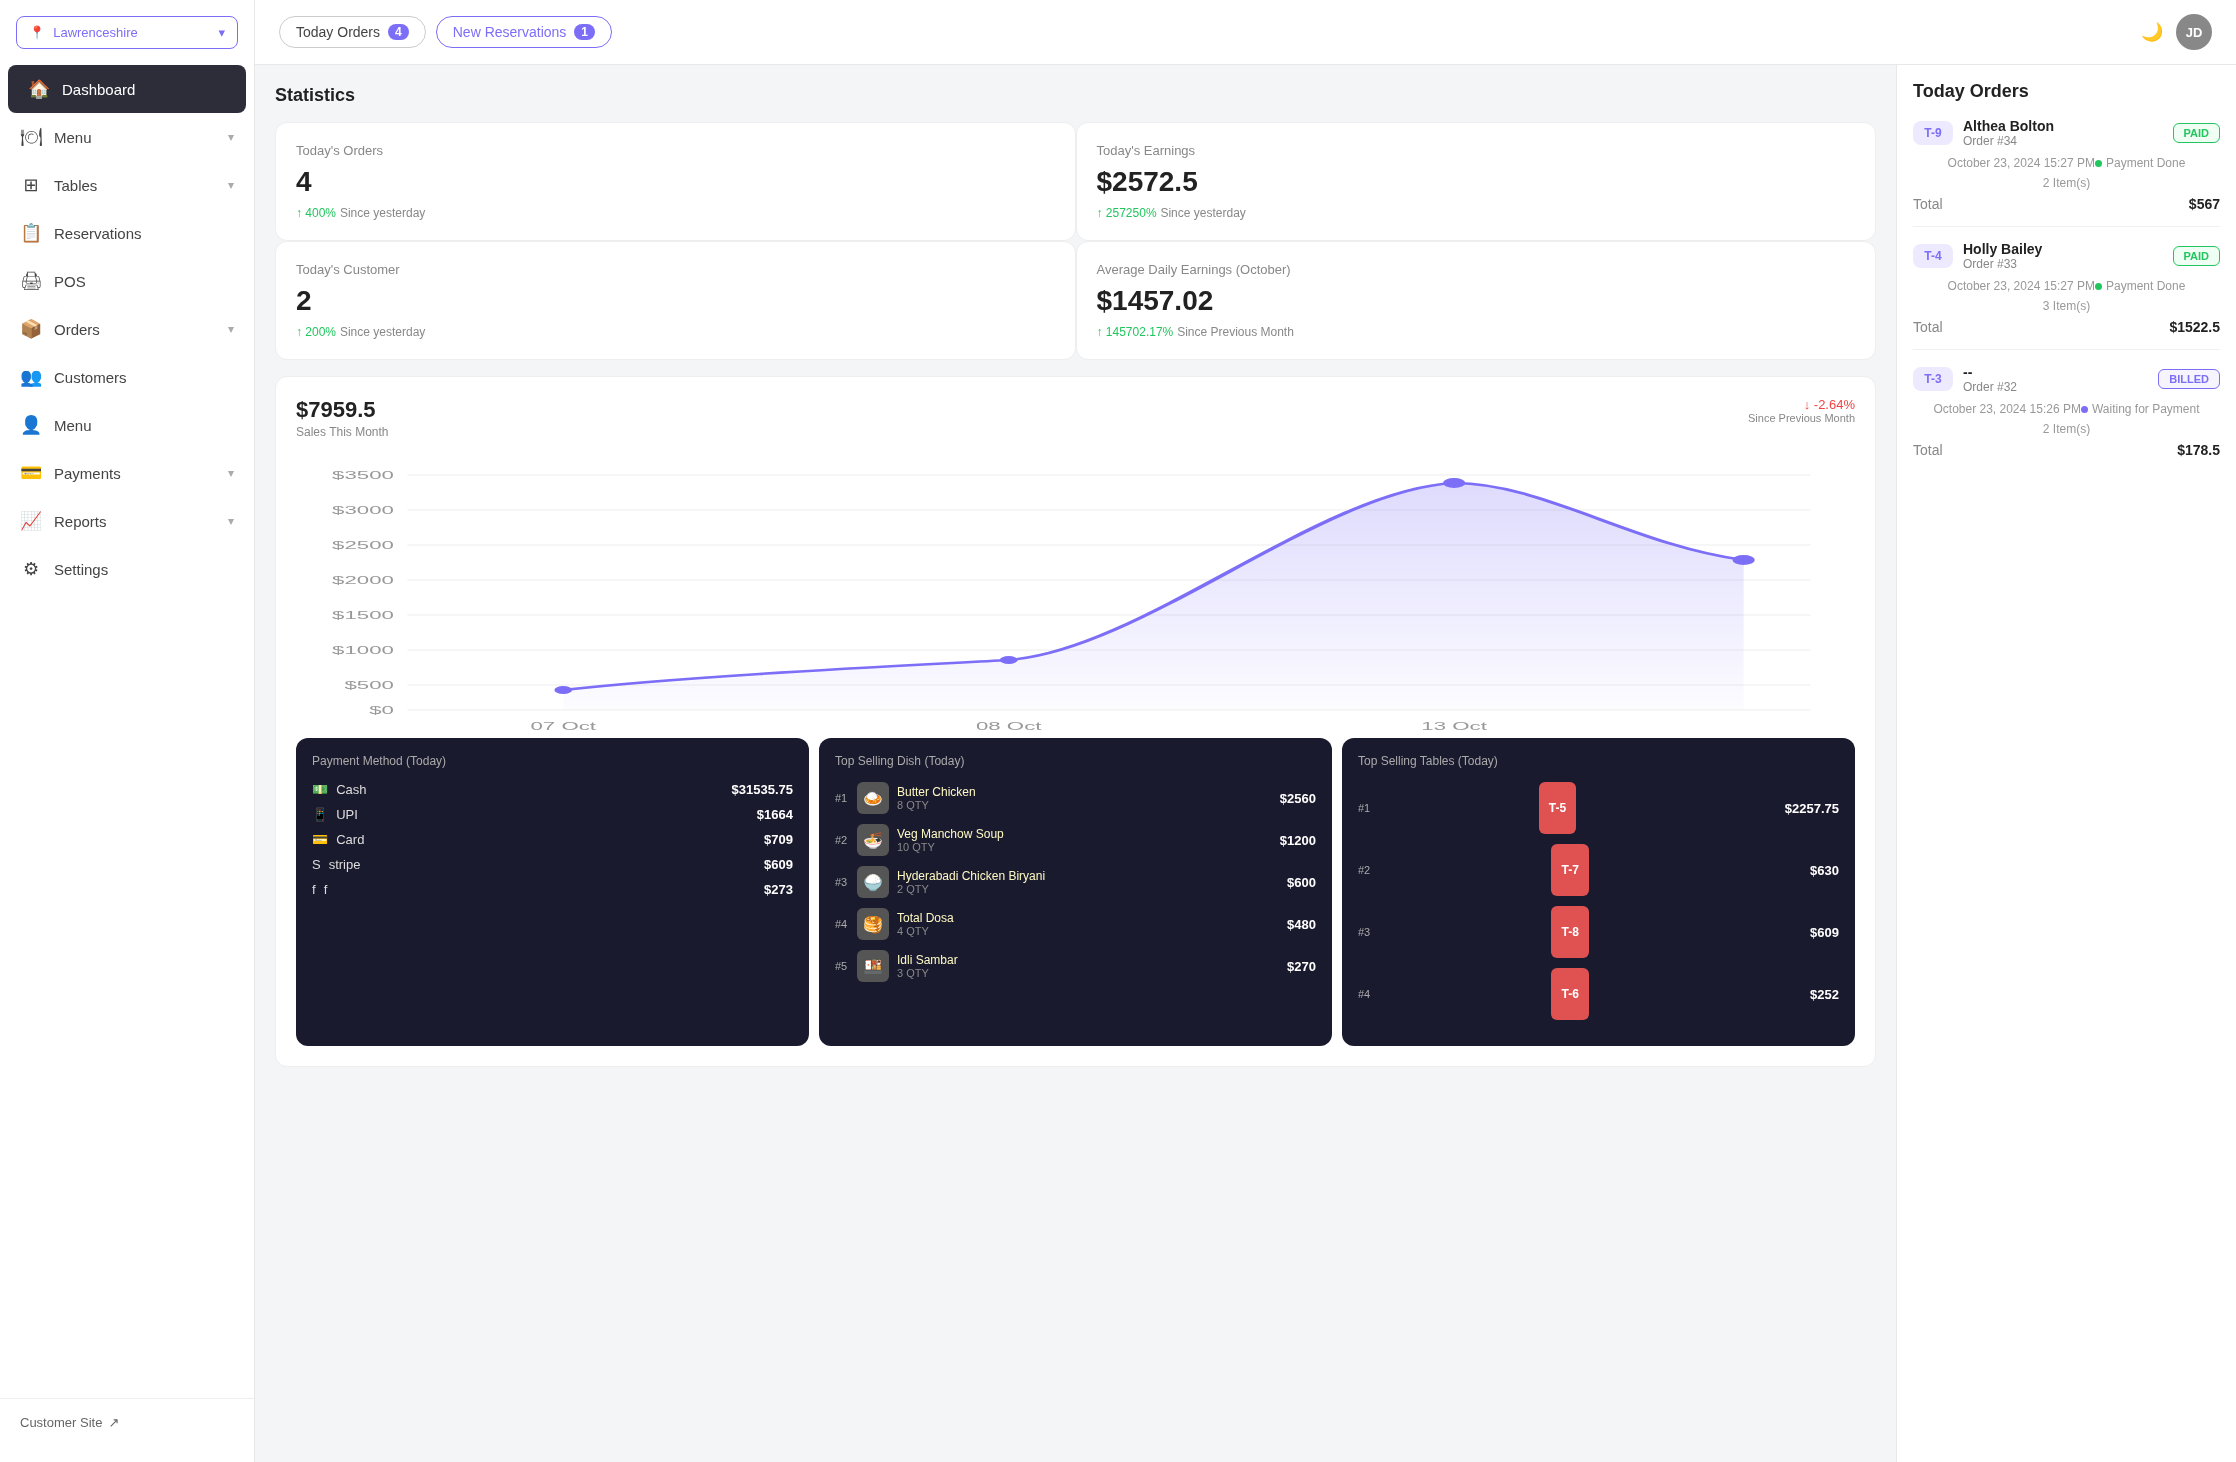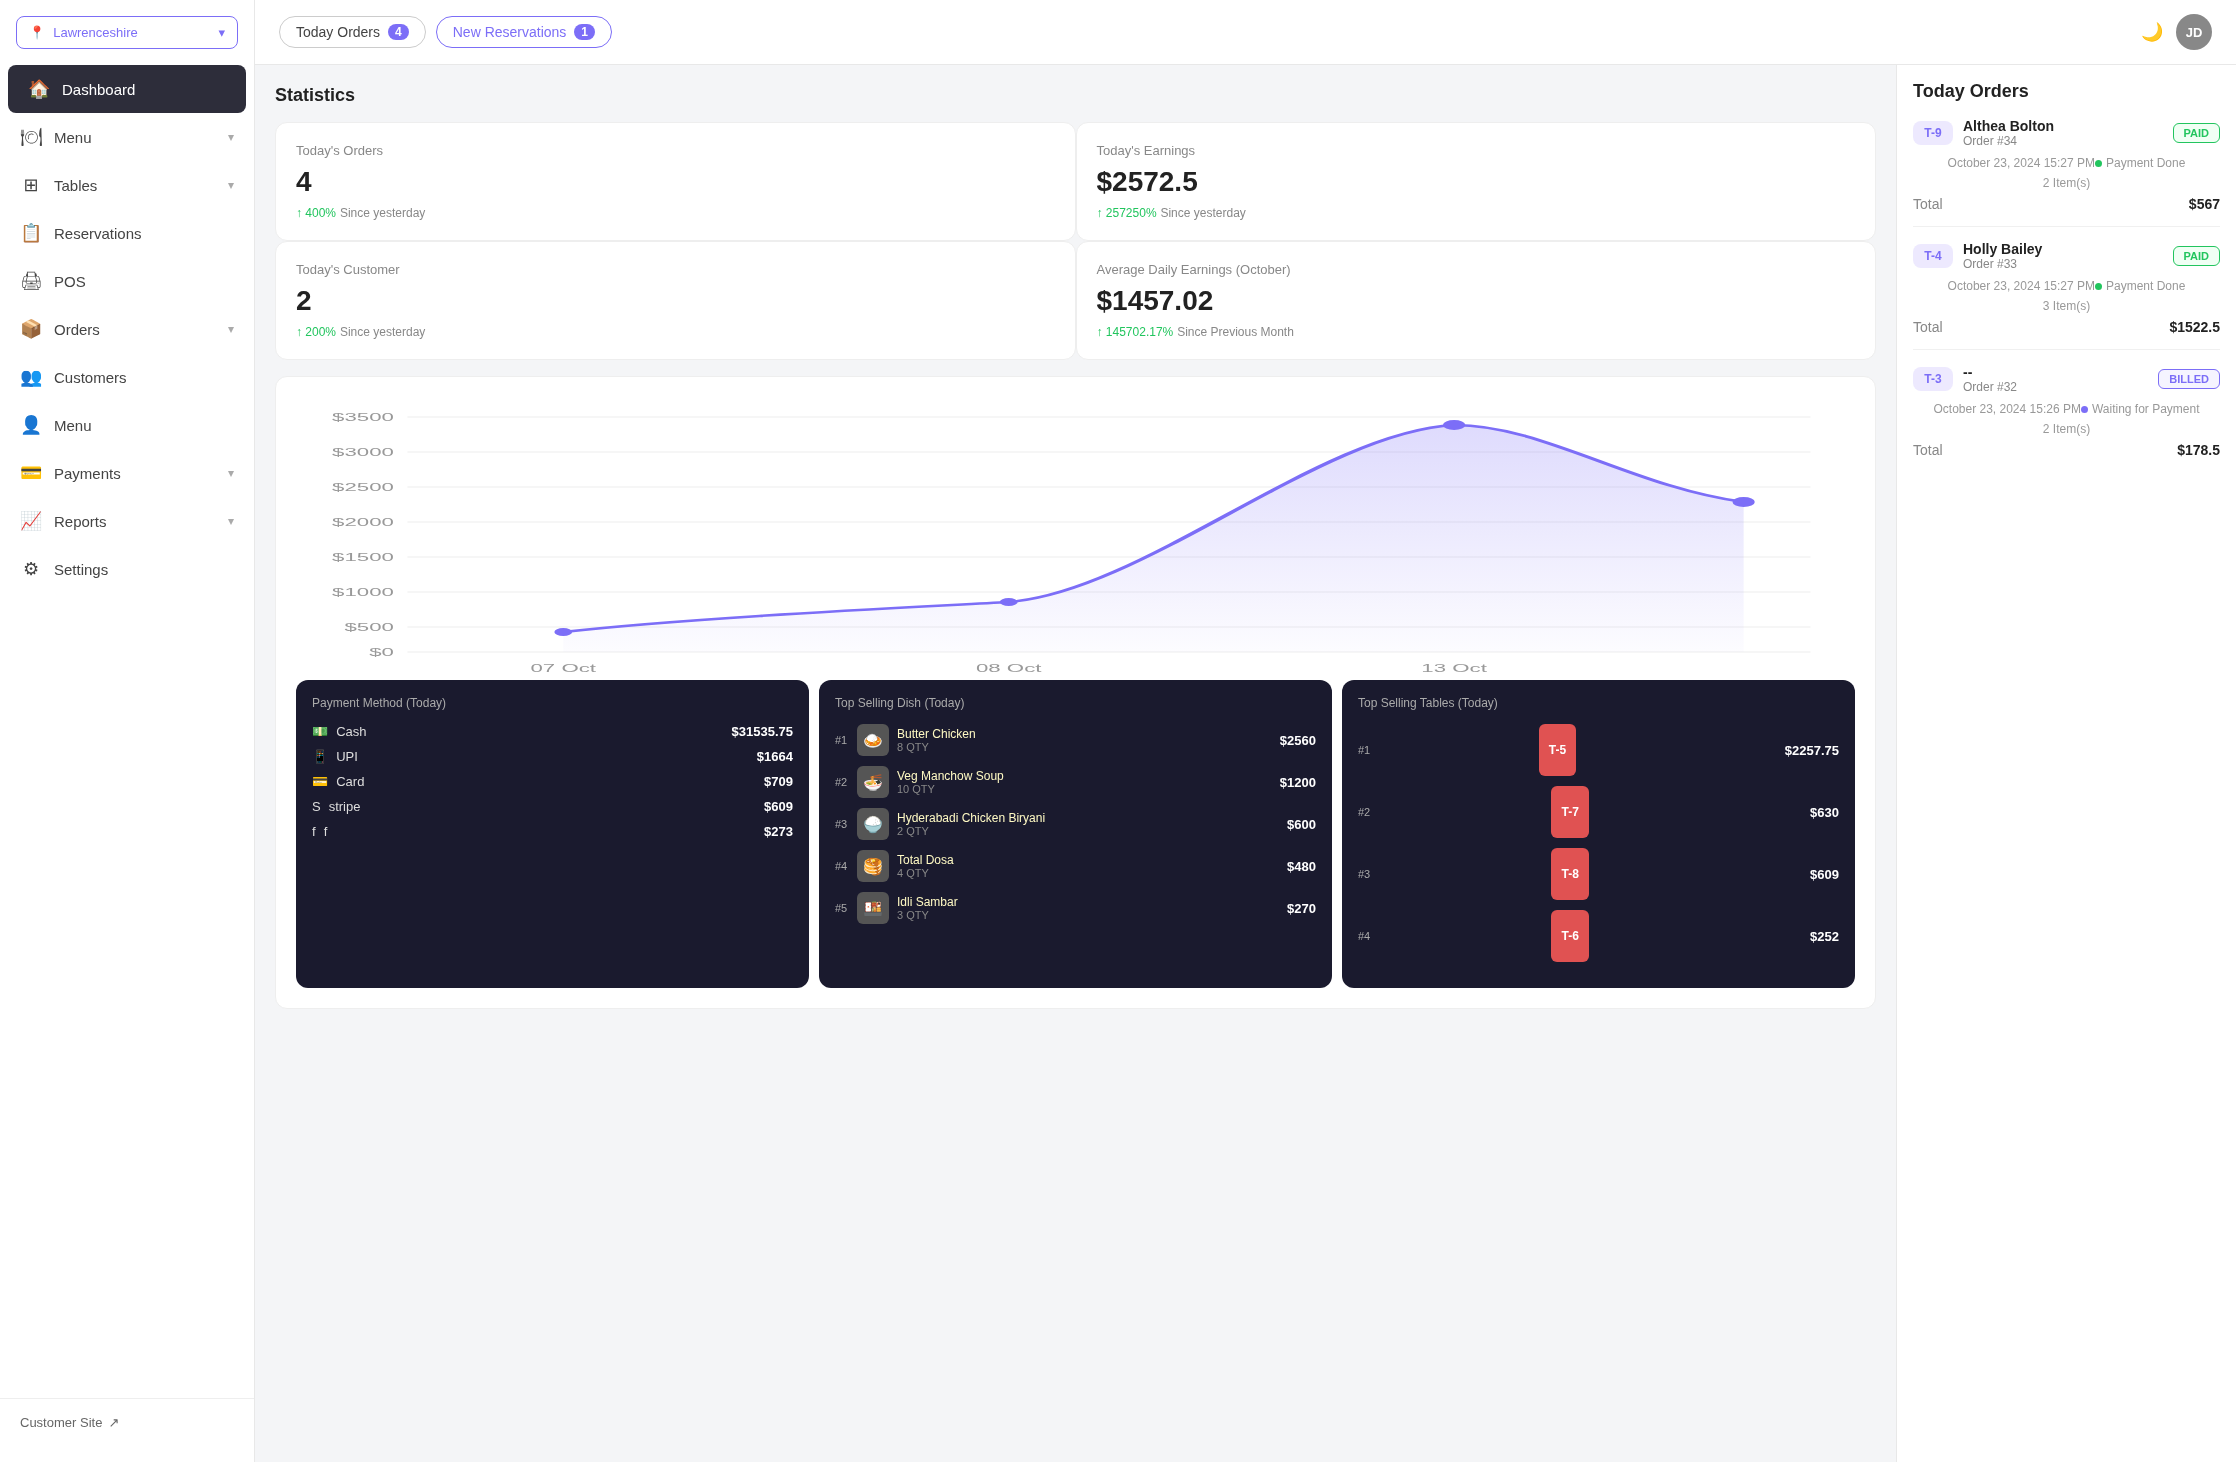--- a/index.html
+++ b/index.html
@@ -216,20 +216,30 @@
   </div>
           <div class="stat-card">
     <div class="stat-label">Average Daily Earnings (October)</div>
     <div class="stat-value">$1457.02</div>
     <span class="stat-change up">↑ 145702.17%</span>
     <span class="stat-change-text"> Since Previous Month</span>
   </div>
         </div>
 
       <div class="chart-card">
+        <div class="chart-header">
+          <div>
+            <div class="chart-total">$7959.5</div>
+            <div class="chart-subtitle">Sales This Month</div>
+          </div>
+          <div>
+            <div class="chart-change">↓ -2.64%</div>
+            <div class="chart-change-sub">Since Previous Month</div>
+          </div>
+        </div>
 
         
         <svg class="chart-area" viewBox="0 0 700 280" preserveAspectRatio="none">
 
           <line x1="50" y1="20" x2="680" y2="20" stroke="#eee" stroke-width="1"></line>
           <line x1="50" y1="55" x2="680" y2="55" stroke="#eee" stroke-width="1"></line>
           <line x1="50" y1="90" x2="680" y2="90" stroke="#eee" stroke-width="1"></line>
           <line x1="50" y1="125" x2="680" y2="125" stroke="#eee" stroke-width="1"></line>
           <line x1="50" y1="160" x2="680" y2="160" stroke="#eee" stroke-width="1"></line>
           <line x1="50" y1="195" x2="680" y2="195" stroke="#eee" stroke-width="1"></line>

